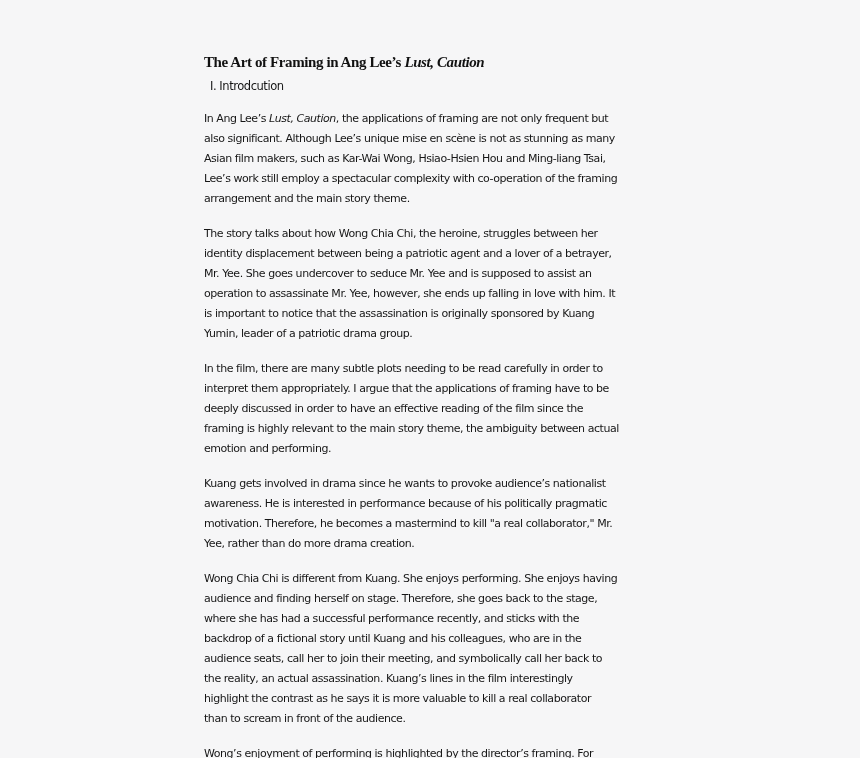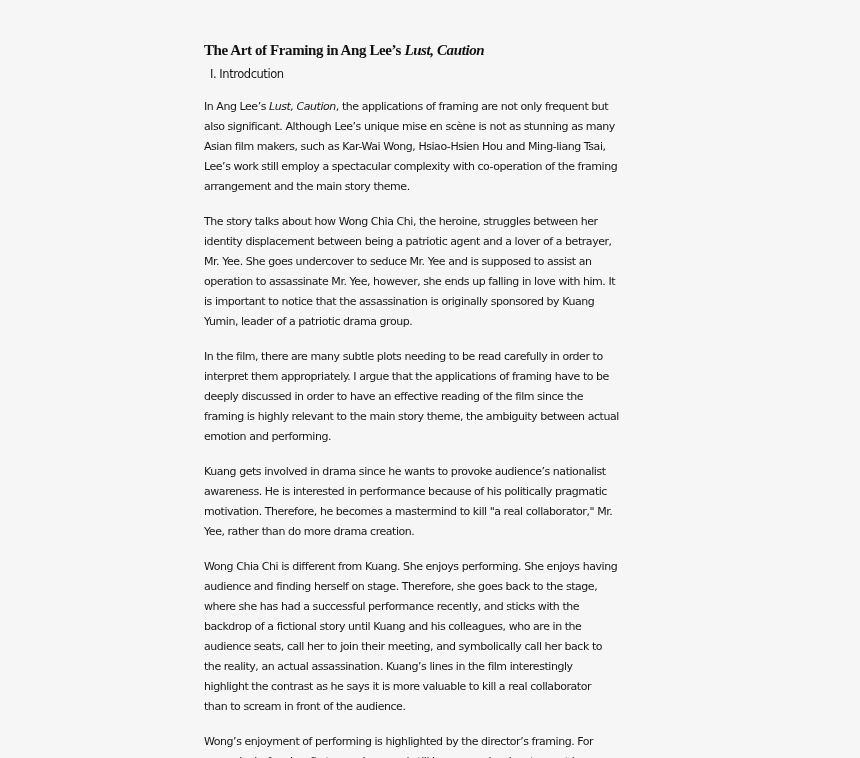--- a/index.html
+++ b/index.html
@@ -20,21 +20,21 @@
     left: 204px;
     top: 39px;
     width: 505px;
   }
   .title {
     font-family: "Liberation Serif", "DejaVu Serif", serif;
     font-size: 15px;
     font-weight: bold;
     letter-spacing: -0.4px;
     line-height: 15px;
-    margin: 4px 0 9px 0;
+    margin: 16px 0 9px 0;
     white-space: nowrap;
     color: #111;
   }
   .title em {
     font-style: italic;
     font-weight: bold;
   }
   .subhead {
     font-size: 11.5px;
     letter-spacing: -0.45px;

